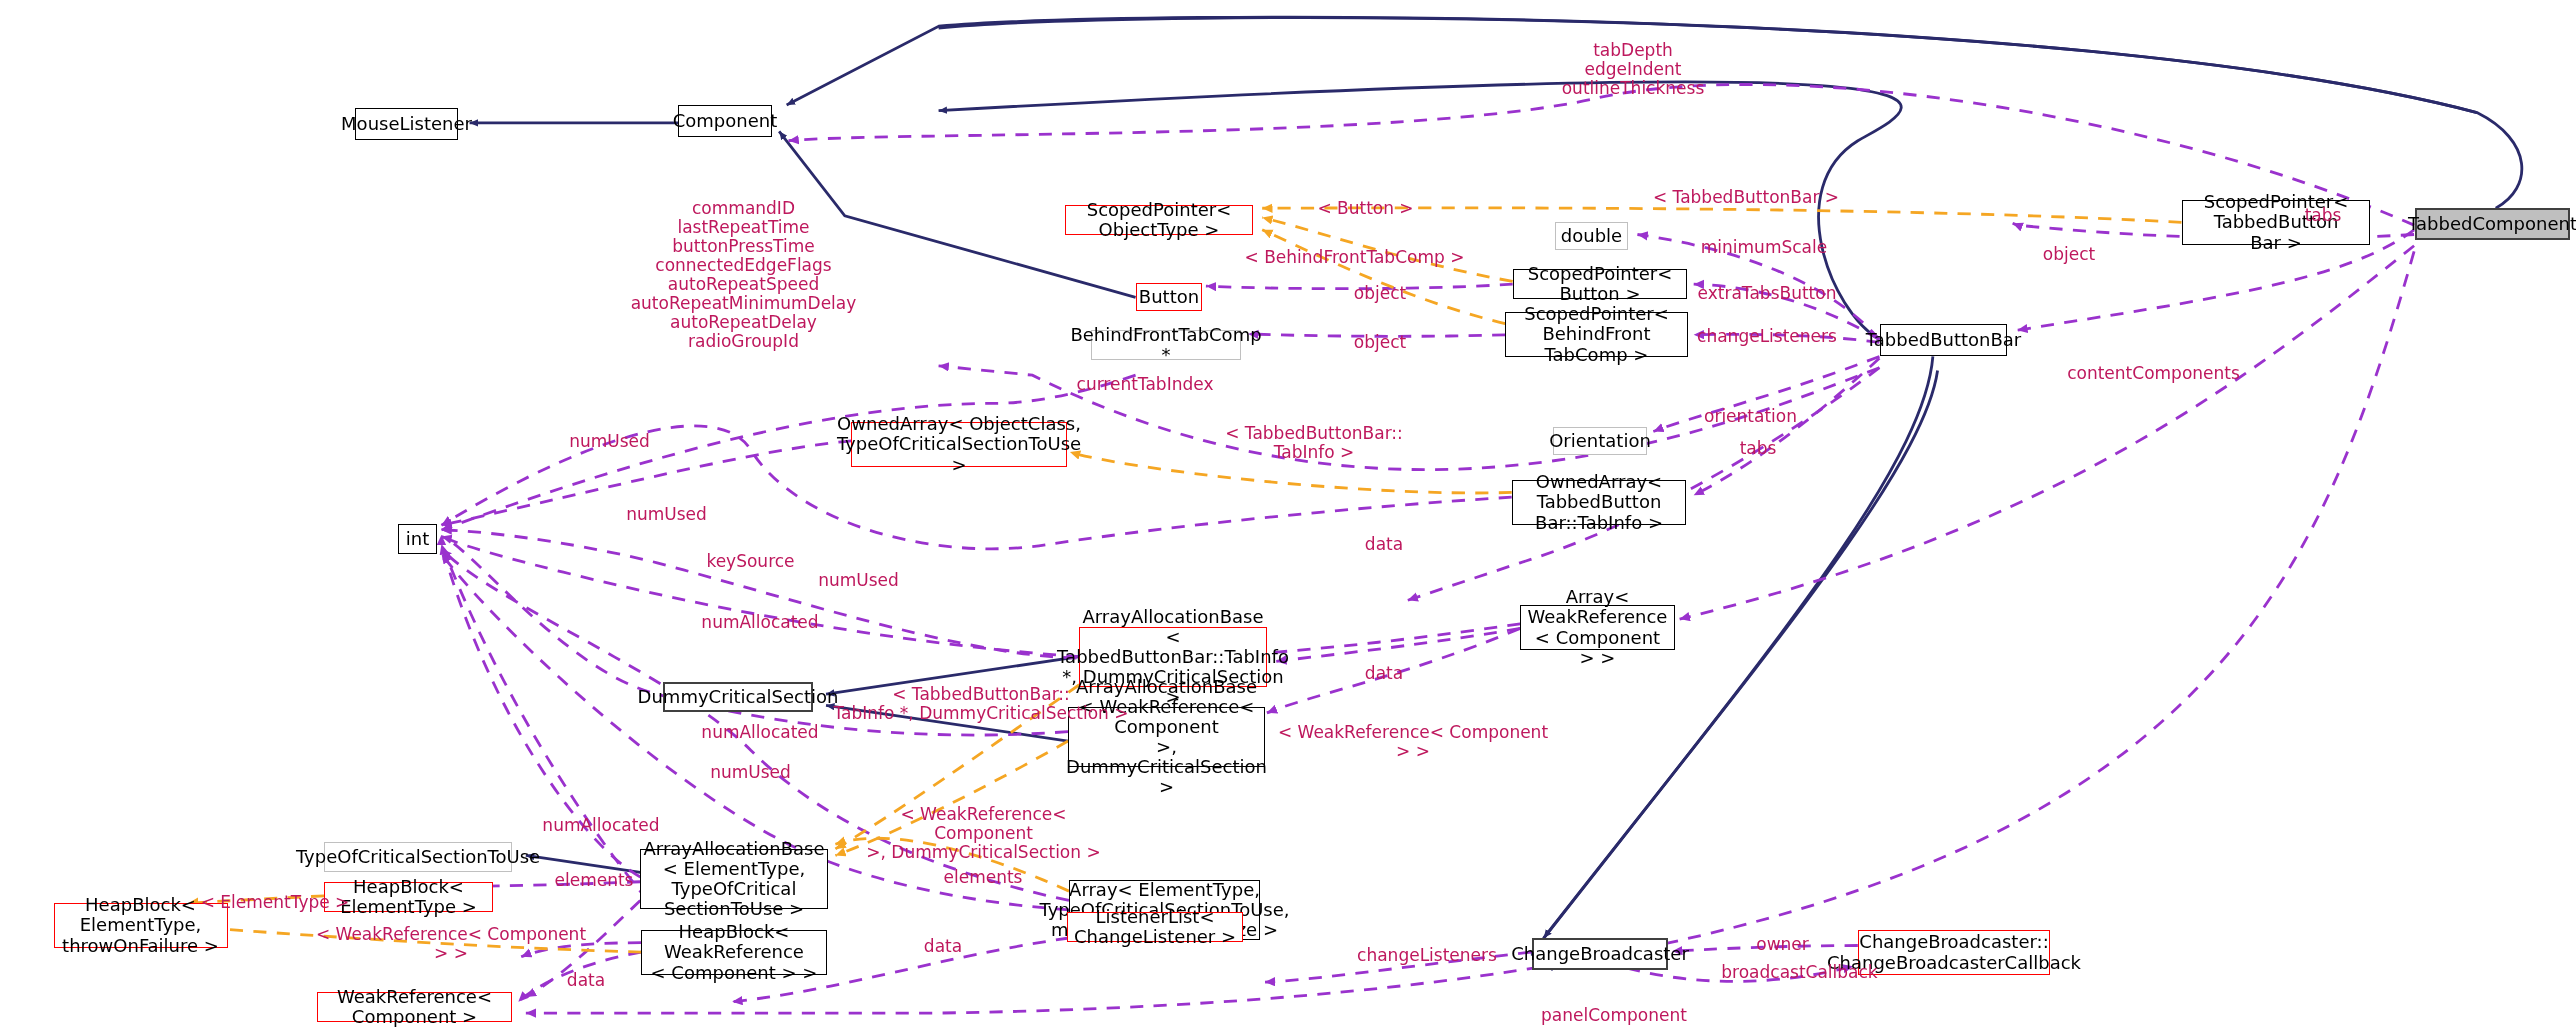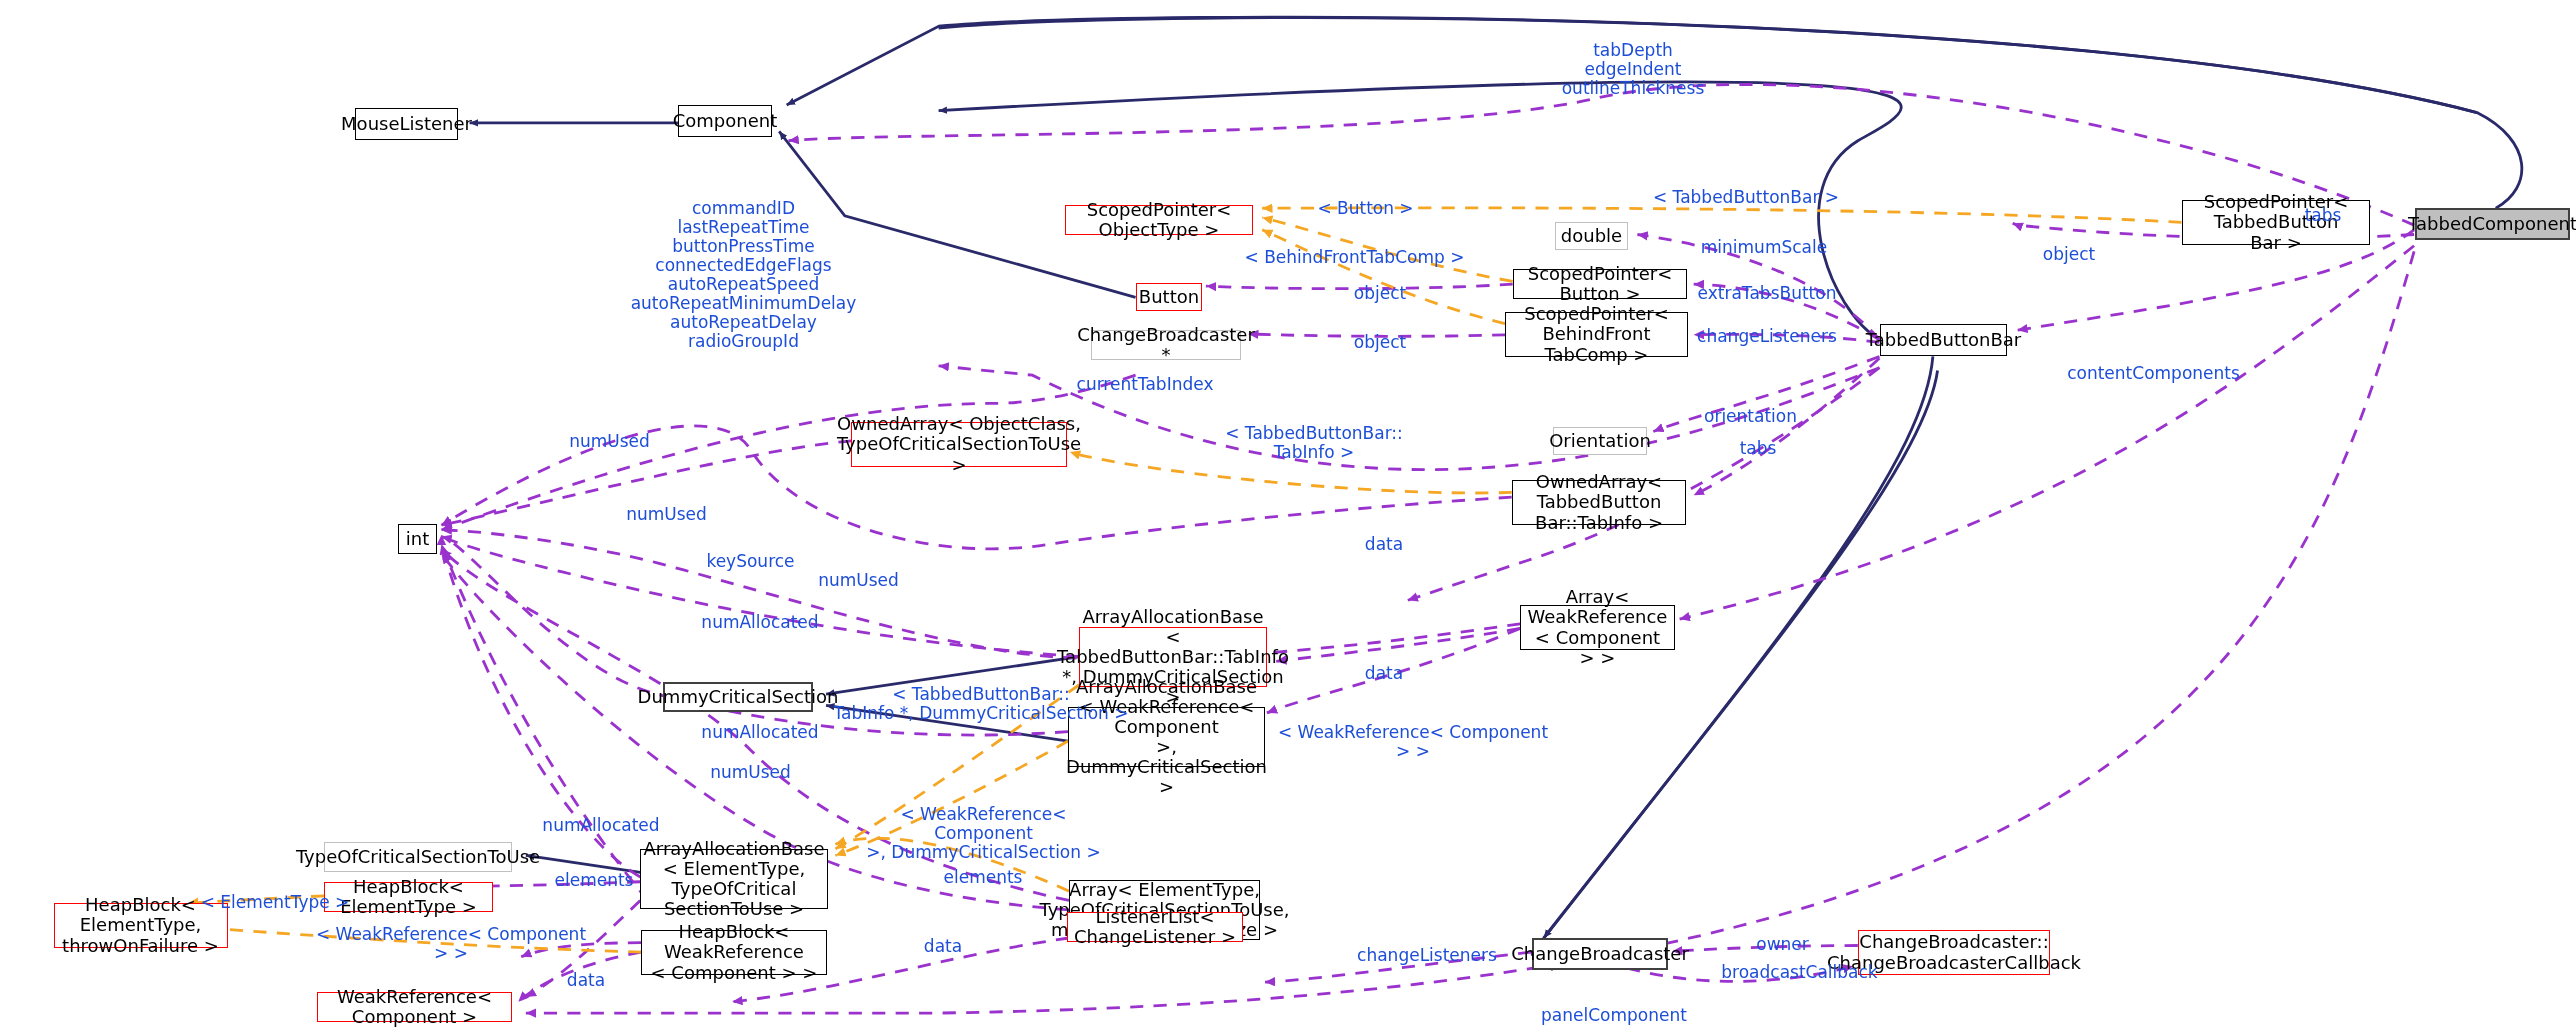--- a/index.html
+++ b/index.html
@@ -21,21 +21,21 @@
     padding:1.9px 5.6px;
     z-index:5;
   }
   .node.red{border-color:#ff0000;}
   .node.grey{border-color:#c0c0c0;border-width:1.9px;}
   .node.current{background:#bfbfbf;border-color:#404040;border-width:2.8px;}
   .node.thick{border-width:2.8px;border-color:#404040;}
 
   .elabel{
     position:absolute;
-    color:#1d4ed8;
+    color:#be185d;
     font-size:17px;
     line-height:1.12;
     white-space:pre-line;
     text-align:center;
     z-index:6;
   }
 </style>
 </head>
 <body>
 
@@ -116,21 +116,21 @@
       <path d="M683,1015 C500,1010 300,995 200,988"></path>
       <path d="M1139,950 C1050,910 950,880 890,900"></path>
     </g>
   </svg>
 
   <div class="nodes">
       <div class="node" style="left: 355px; top: 108px; width: 103px; height: 32px;">MouseListener</div>
       <div class="node" style="left: 678px; top: 105px; width: 94px; height: 32px;">Component</div>
       <div class="node red" style="left: 1065px; top: 205px; width: 188px; height: 30px;">ScopedPointer&lt; ObjectType &gt;</div>
       <div class="node red" style="left: 1136px; top: 283px; width: 66px; height: 28px;">Button</div>
-      <div class="node grey" style="left: 1091px; top: 330px; width: 150px; height: 30px;">ChangeBroadcaster *</div>
+      <div class="node grey" style="left: 1091px; top: 330px; width: 150px; height: 30px;">BehindFrontTabComp *</div>
       <div class="node red" style="left: 851px; top: 422px; width: 216px; height: 45px;">OwnedArray&lt; ObjectClass,
 TypeOfCriticalSectionToUse &gt;</div>
       <div class="node" style="left: 398px; top: 524px; width: 39px; height: 30px;">int</div>
       <div class="node thick" style="left: 663px; top: 682px; width: 150px; height: 30px;">DummyCriticalSection</div>
       <div class="node red" style="left: 1079px; top: 627px; width: 188px; height: 60px;">ArrayAllocationBase
 &lt; TabbedButtonBar::TabInfo
 *, DummyCriticalSection &gt;</div>
       <div class="node" style="left: 1068px; top: 707px; width: 197px; height: 60px;">ArrayAllocationBase
 &lt; WeakReference&lt; Component
 &gt;, DummyCriticalSection &gt;</div>

